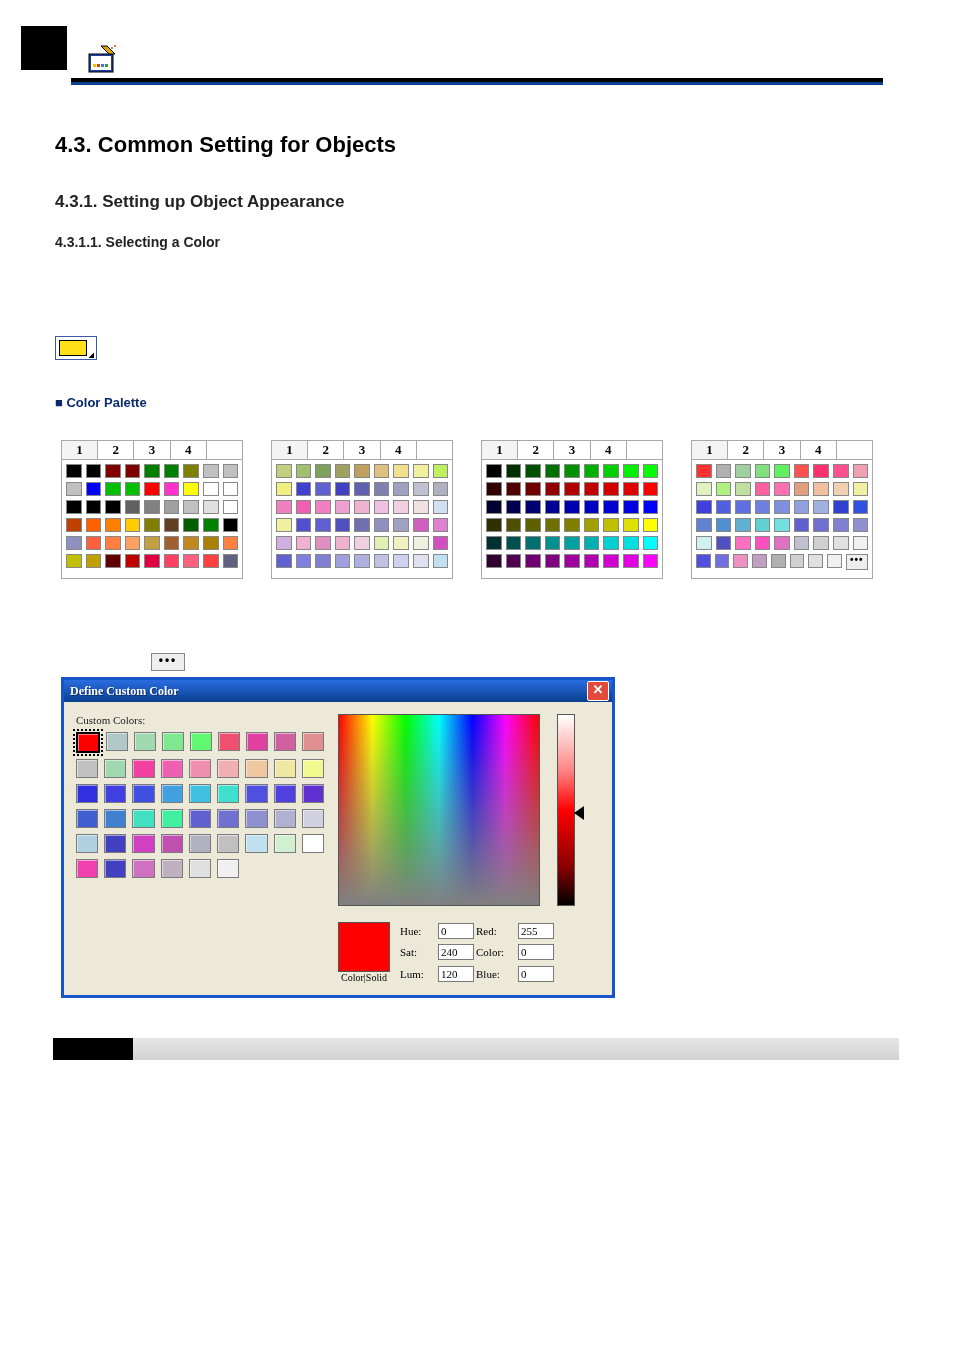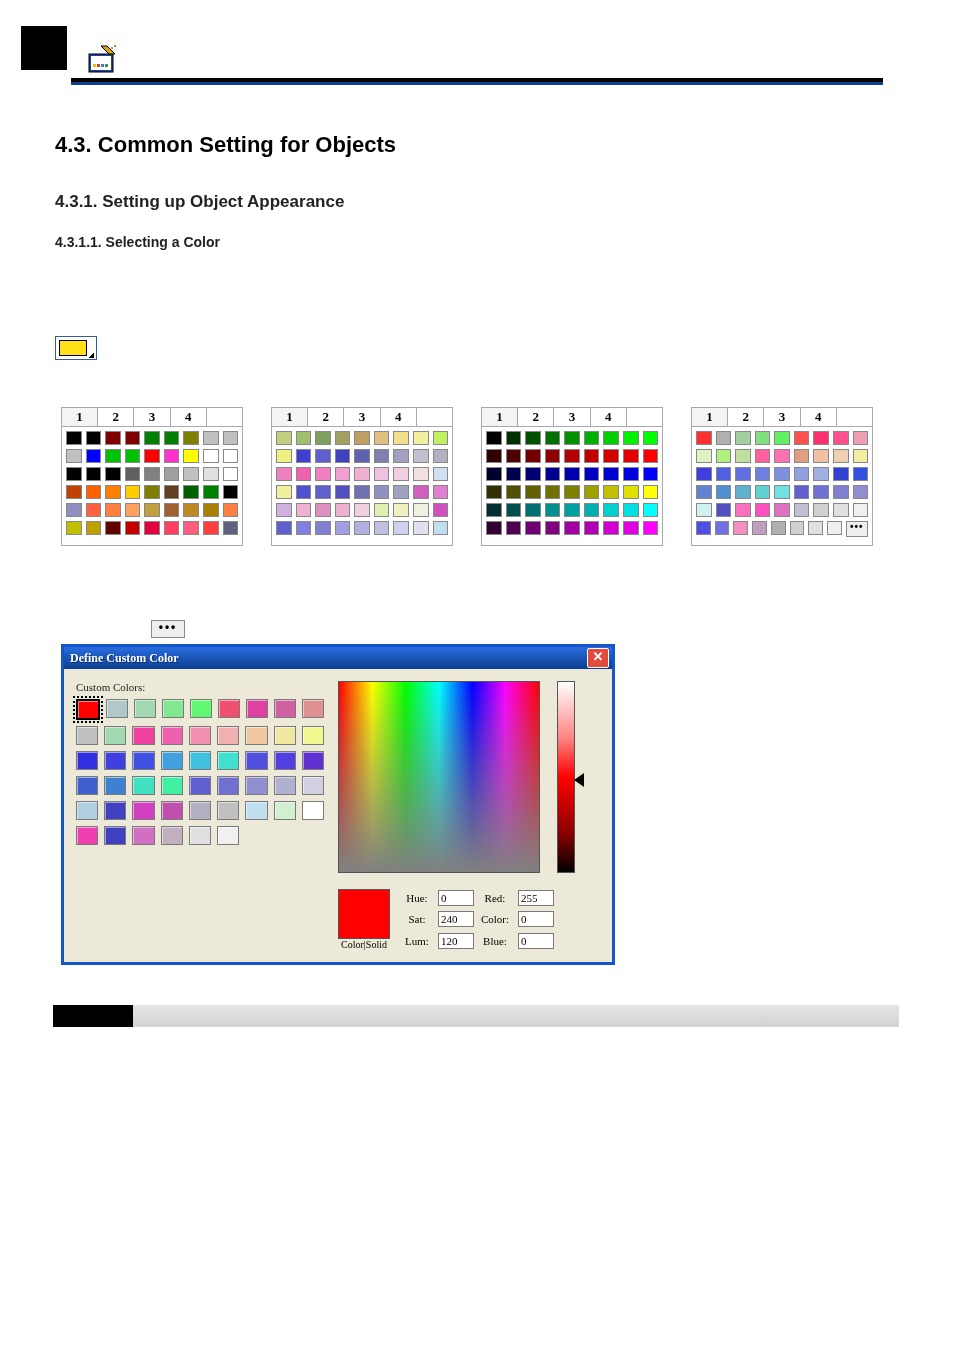--- a/index.html
+++ b/index.html
@@ -43,21 +43,21 @@
      linear-gradient(to bottom, rgba(128,128,128,0) 0%, rgba(128,128,128,1) 100%),
      linear-gradient(to right, red,yellow,lime,cyan,blue,magenta,red);
      border:1px solid #555; display:inline-block; vertical-align:top; }
   .lum { display:inline-block; width:16px; height:190px; margin-left:14px; vertical-align:top; border:1px solid #555;
          background:linear-gradient(#fff 0%,#ff8080 30%,#f00 50%,#800 80%,#000 100%); position:relative; }
   .lum-arrow { position:absolute; left:236px; top:92px; width:0;height:0;border-top:7px solid transparent;border-bottom:7px solid transparent;border-right:10px solid #000; }
   .fields { display:flex; gap:10px; margin-top:16px; }
   .solid { width:50px; height:48px; background:#f00; border:1px solid #555; }
   .solid-lab { font:10px Tahoma; text-align:center; }
   .nums { flex:1; display:grid; grid-template-columns:34px 34px 38px 34px; row-gap:4px; column-gap:4px; align-items:center; }
-  .nums label { text-align:center; }
+  .nums label { text-align:left; }
   .nums input { width:30px; height:14px; font:11px Tahoma; border:1px solid #7a7a7a; background:#fff; padding:0 2px; }
   .dlg-foot { display:flex; justify-content:space-between; padding:0 12px 12px 12px; }
   .winbtn { width:78px; height:20px; border:1px solid #555; background:#ece9d8; font:11px Tahoma; border-radius:3px; box-shadow:inset 0 0 0 1px #fff; }
   .winbtn.wide { width:170px; }
   .footer-block { position:relative; margin:40px 46px 0 16px; height:24px; }
   .footer-black { position:absolute; left:28px; top:0; width:80px; height:22px; background:#000; }
   .footer-grey { position:absolute; left:108px; right:0; top:0; height:22px; background:linear-gradient(#e6e6e6,#d2d2d2); }
 </style>
 </head>
 <body>
@@ -81,20 +81,21 @@
 
   <div class="content">
     <h1 class="sec">4.3.   Common Setting for Objects</h1>
     <h2 class="sec">4.3.1. Setting up Object Appearance</h2>
     <h3 class="sec">4.3.1.1.  Selecting a Color</h3>
 
     <div class="color-icon-box">
       <div class="inner"></div><div class="tri"></div>
     </div>
 
+    <div class="bullet" style="margin-top:18px">■ Color Palette</div>
 
     <div class="palettes-row" id="palettes">
         <div class="palette">
           <div class="tabs">
             <div>1</div>
             <div>2</div>
             <div>3</div>
             <div>4</div>
             <div></div>
           </div>

